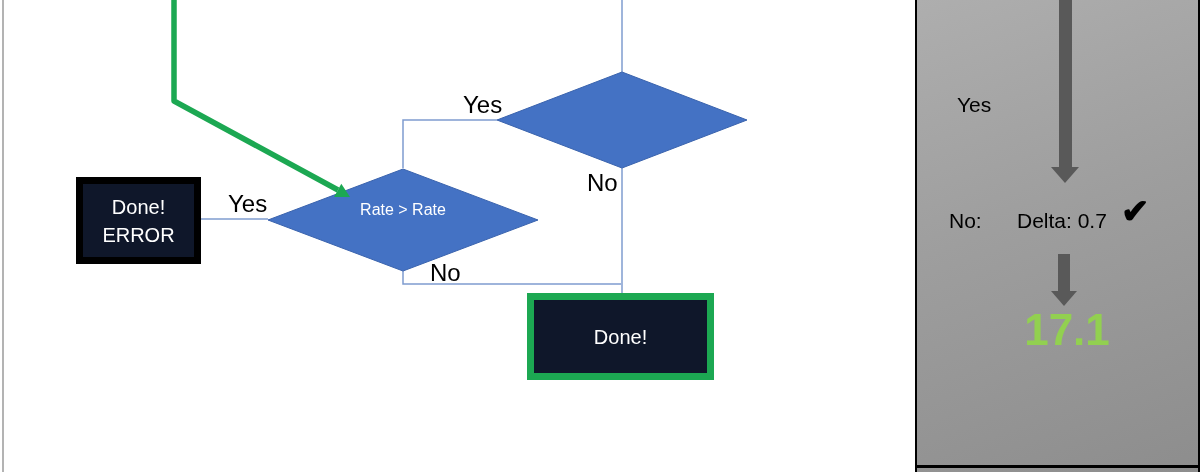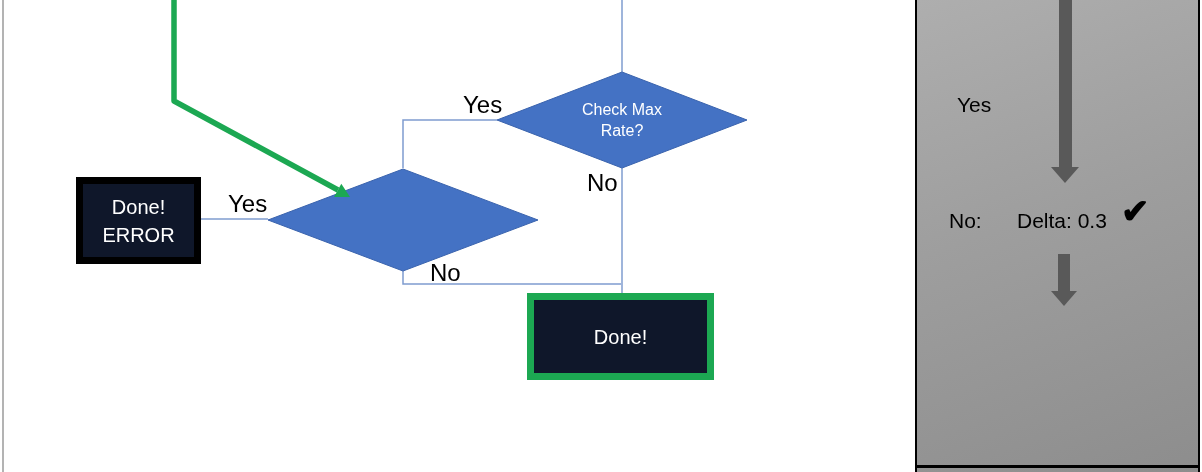--- a/index.html
+++ b/index.html
@@ -155,42 +155,40 @@
   </svg>
 
   <div class="flow-box box-done-error">
     <div>Done!</div>
     <div>ERROR</div>
   </div>
   <div class="flow-box box-done">
     <div>Done!</div>
   </div>
 
-  <div class="diamond-text dt-check-max">
-    <div>Check Max</div>
-    <div>Rate?</div>
-  </div>
   <div class="diamond-text dt-rate-allowed">
+    <div>Rate &gt; Rate</div>
   </div>
 
   <div class="branch-label bl-yes1">Yes</div>
   <div class="branch-label bl-no1">No</div>
   <div class="branch-label bl-yes2">Yes</div>
   <div class="branch-label bl-no2">No</div>
 
   <div class="panel">
     <div class="arrow-shaft arrow1-shaft"></div>
     <div class="arrow1-head"></div>
 
     <div class="panel-label pl-yes">Yes</div>
 
     <div class="panel-label pl-no">No:</div>
-    <div class="panel-label pl-delta">Delta: 0.3</div>
+    <div class="panel-label pl-delta">Delta: 0.7</div>
     <div class="pl-check">✔</div>
 
     <div class="arrow-shaft arrow2-shaft"></div>
     <div class="arrow2-head"></div>
 
+    <div class="pl-result">17.1</div>
 
     <div class="panel-bottom-line"></div>
   </div>
 
 </div>
 
 </body></html>

